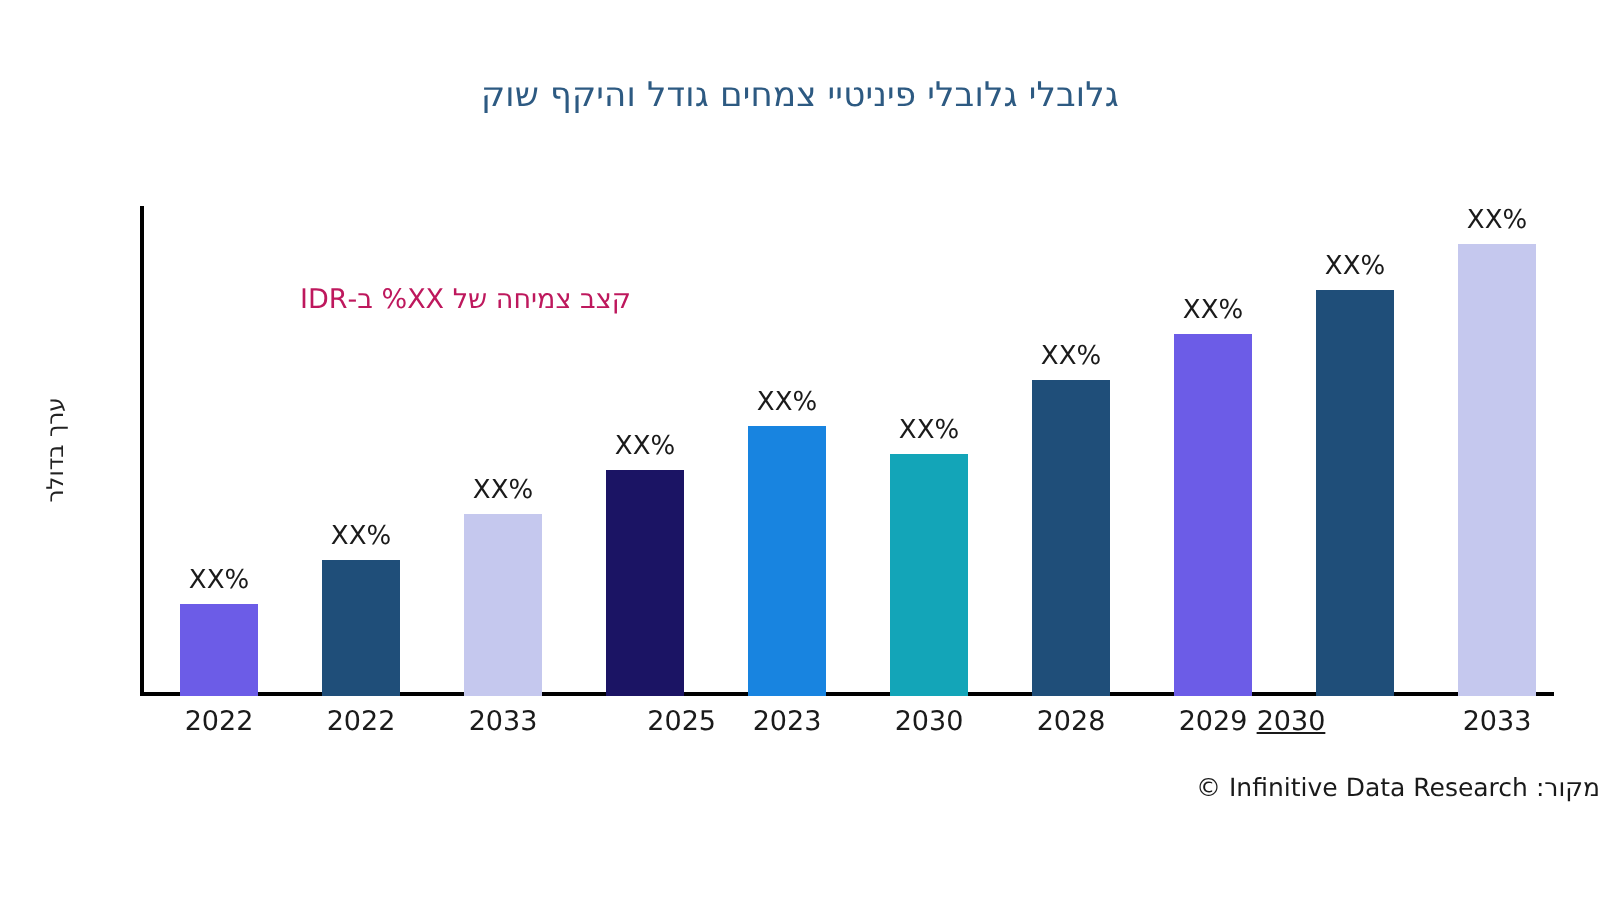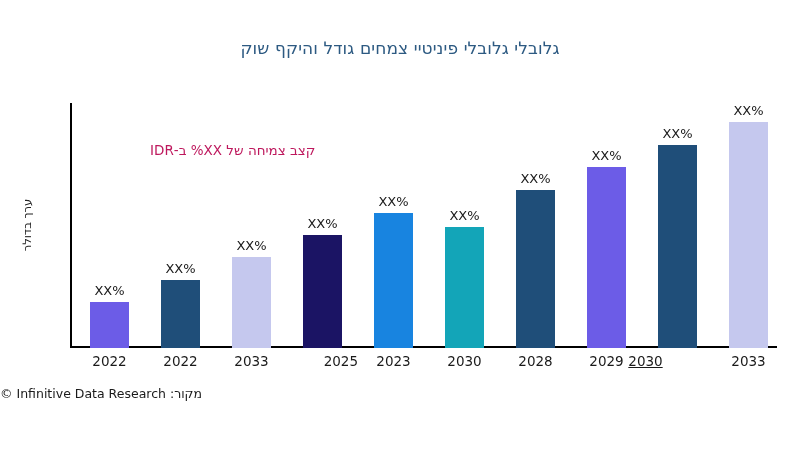--- a/index.html
+++ b/index.html
@@ -137,21 +137,21 @@
     color: #1a1a1a;
     direction: ltr;
   }
 
   
   .source {
     position: absolute;
     left: 0;
     top: 386px;
     width: 800px;
-    text-align: left;
+    text-align: right;
     direction: rtl;
     font-size: 12.5px;
     color: #1a1a1a;
     white-space: nowrap;
   }
 </style>
 </head>
 <body>
 
 <div class="figure">

